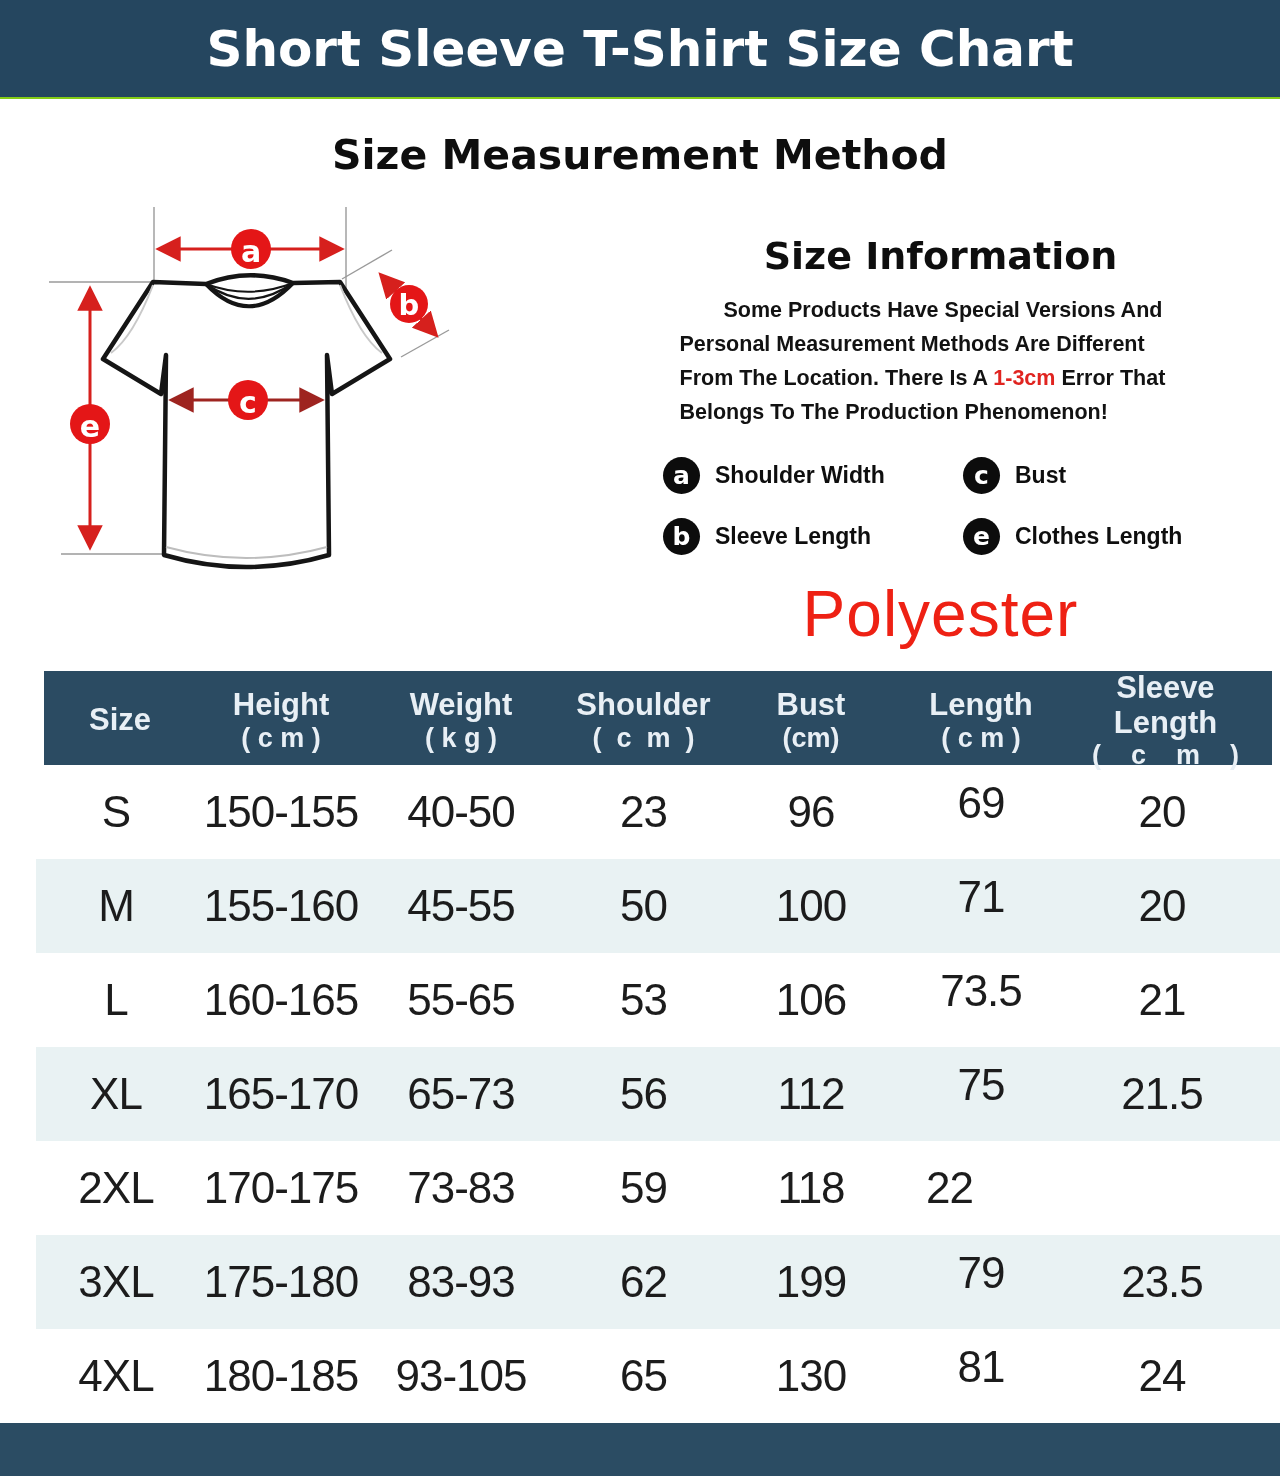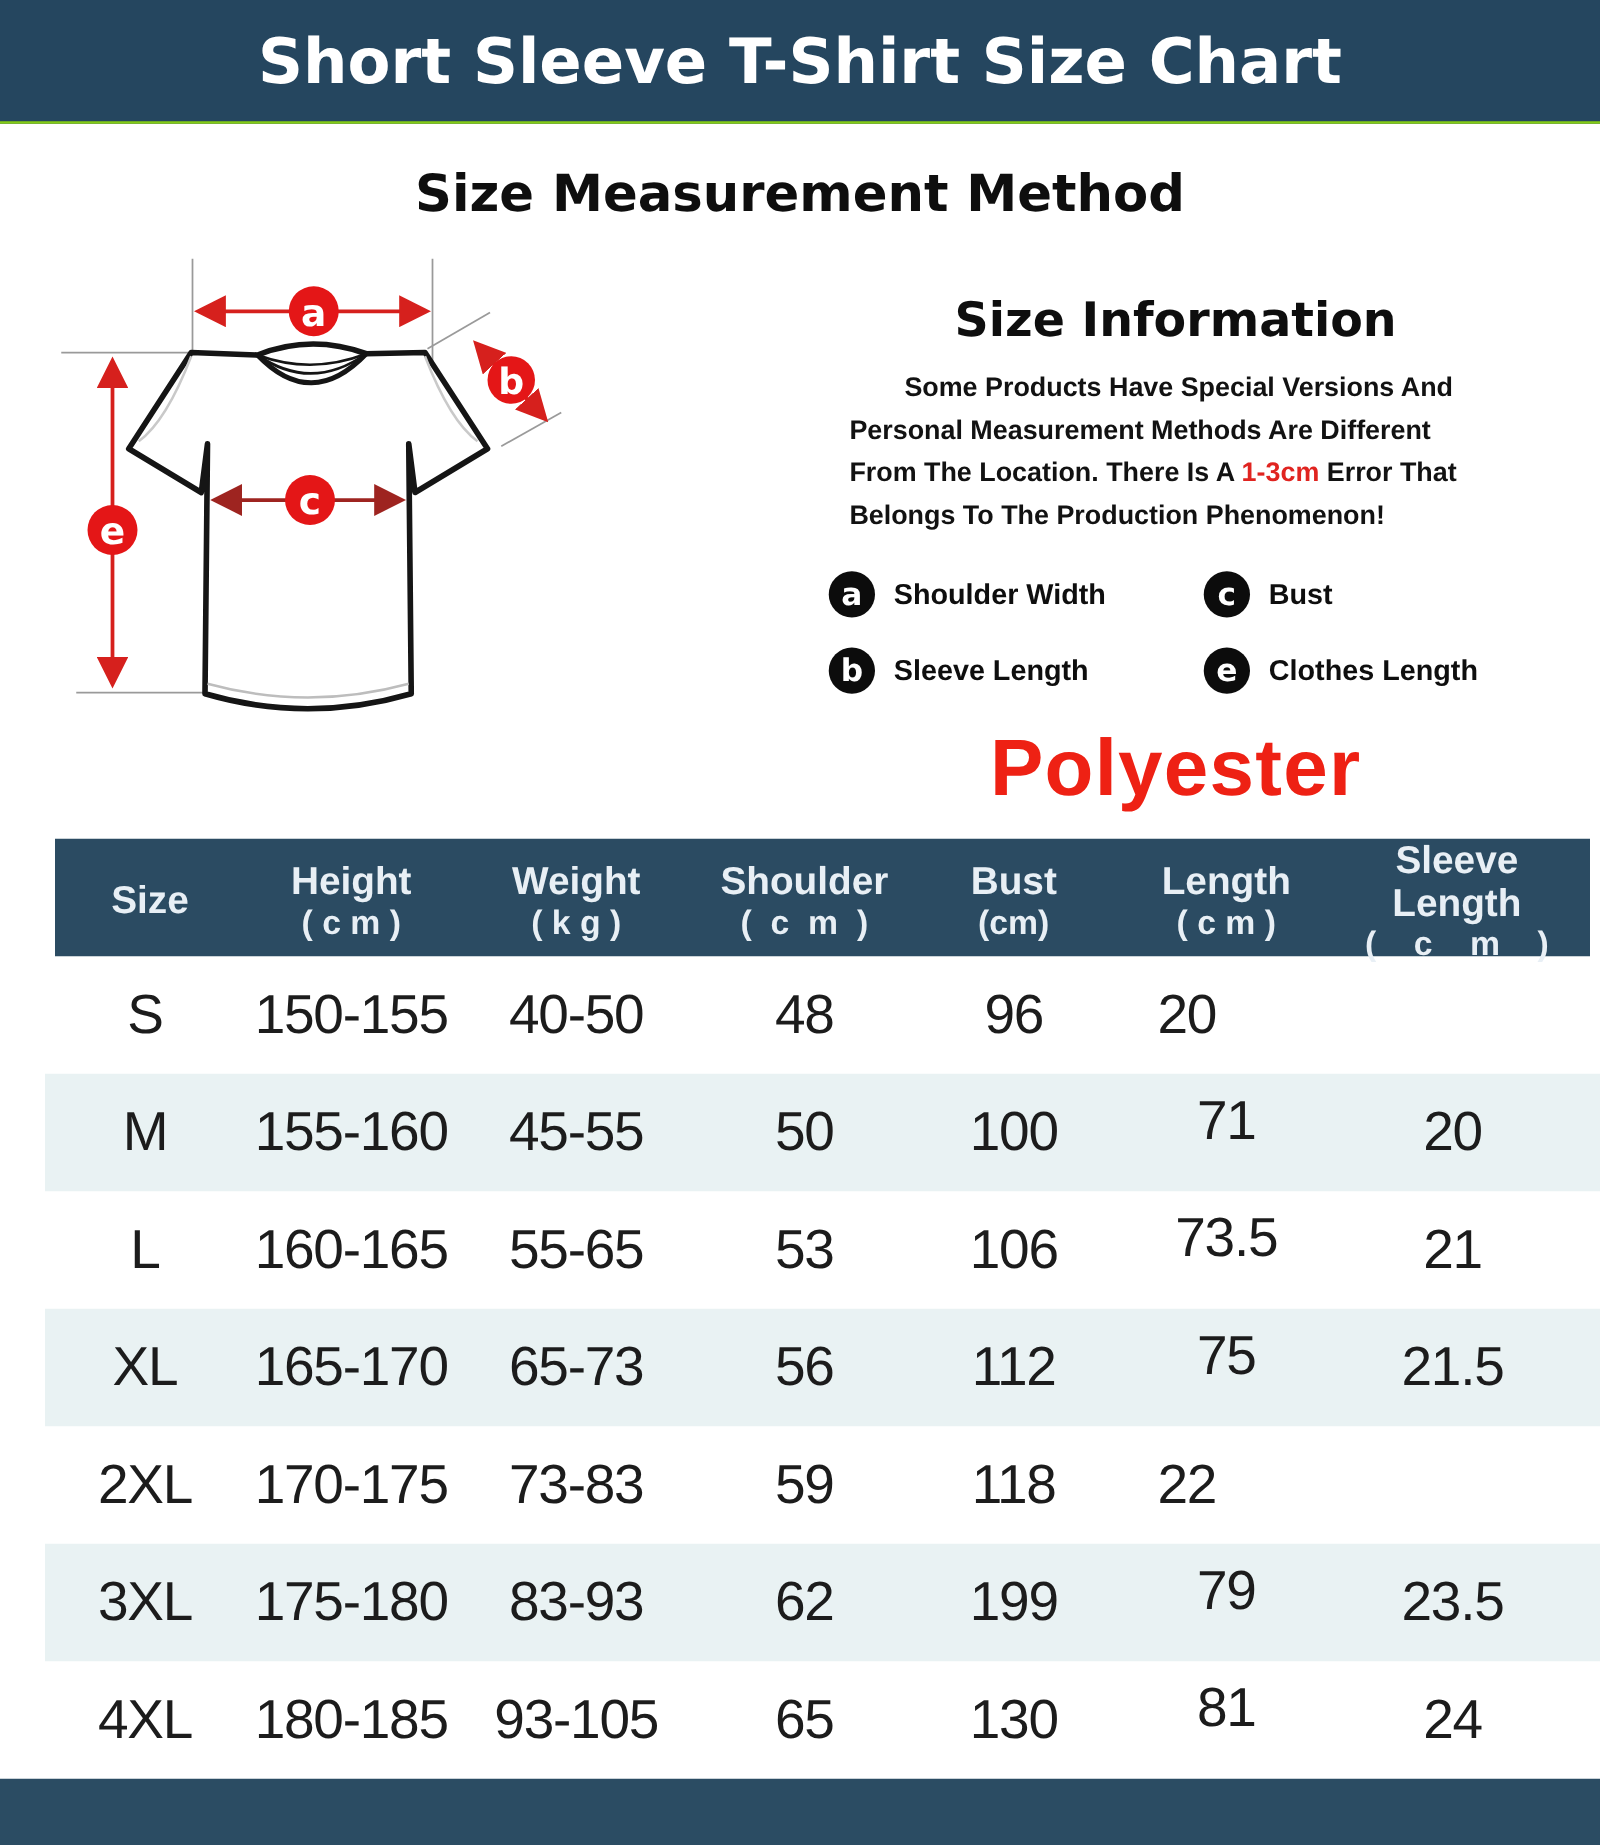--- a/index.html
+++ b/index.html
@@ -19,21 +19,21 @@
 
   .info-col{width:575px;margin-left:auto;margin-right:52px;padding-top:40px;text-align:center;}
   .info-heading{font-family:"DejaVu Sans",sans-serif;font-weight:bold;font-size:38px;color:#0e0e0e;margin:12px;line-height:46px;}
   .info-para{width:522px;margin:14px auto 0 auto;text-align:left;text-indent:44px;font-size:21.5px;font-weight:bold;line-height:34px;color:#121212;}
   .info-para .hl{color:#e02420;}
 
   .legend{margin:28px 0 0 10px;display:grid;grid-template-columns:300px 1fr;row-gap:24px;text-align:left;}
   .legend-item{display:flex;align-items:center;gap:15px;font-size:23px;font-weight:bold;color:#0e0e0e;}
   .legend-badge{flex:0 0 auto;width:37px;height:37px;border-radius:50%;background:#0c0c0c;color:#fff;display:flex;align-items:center;justify-content:center;font-size:25px;font-weight:bold;font-family:"DejaVu Sans",sans-serif;}
 
-  .material{margin-top:22px;font-size:64px;font-weight:bold;color:#ee2114;letter-spacing:1px;}
+  .material{margin-top:22px;font-size:64px;font-weight:normal;color:#ee2114;letter-spacing:1px;}
 
   
   .size-table{margin-top:8px;margin-left:36px;}
   .thead{margin:0 8px;background:#2b4b62;display:grid;grid-template-columns:152px 170px 190px 175px 160px 180px 237px;height:94px;align-items:center;color:#e8eff5;}
   .th{text-align:center;line-height:1.12;}
   .th .lbl{font-size:31px;font-weight:bold;}
   .th .unit{font-size:27px;font-weight:bold;white-space:pre;}
   .thead .col7{padding-right:48px;}
 
   .trow{display:grid;grid-template-columns:160px 170px 190px 175px 160px 180px 245px;height:94px;align-items:center;text-align:center;font-size:44px;color:#1c1c1c;}
@@ -168,22 +168,23 @@
         <div class="th col7">
           <div class="lbl">Sleeve Length</div>
           <div class="unit">(    c    m    )</div>
         </div>
       </div>
     <div class="tbody">
         <div class="trow">
           <div class="td col1">S</div>
           <div class="td col2">150-155</div>
           <div class="td col3">40-50</div>
-          <div class="td col4">48</div>
+          <div class="td col4">23</div>
           <div class="td col5">96</div>
+          <div class="td col6">69</div>
           <div class="td col7">20</div>
         </div>
         <div class="trow">
           <div class="td col1">M</div>
           <div class="td col2">155-160</div>
           <div class="td col3">45-55</div>
           <div class="td col4">50</div>
           <div class="td col5">100</div>
           <div class="td col6">71</div>
           <div class="td col7">20</div>

